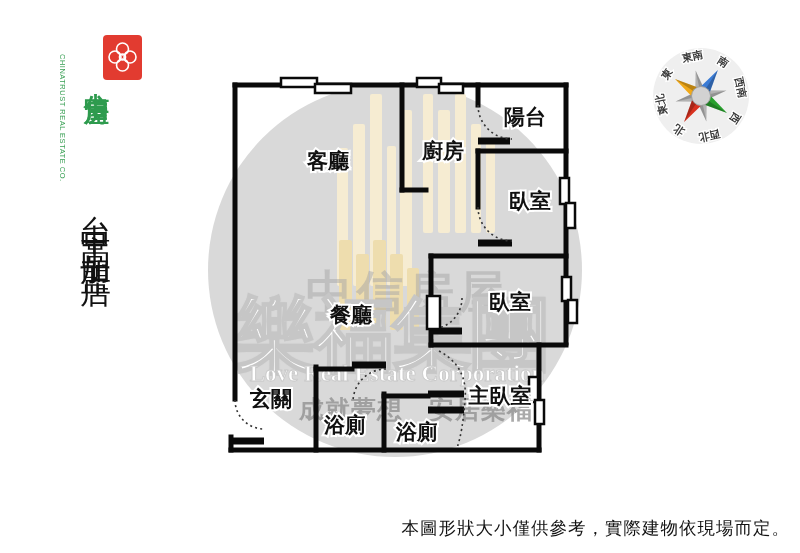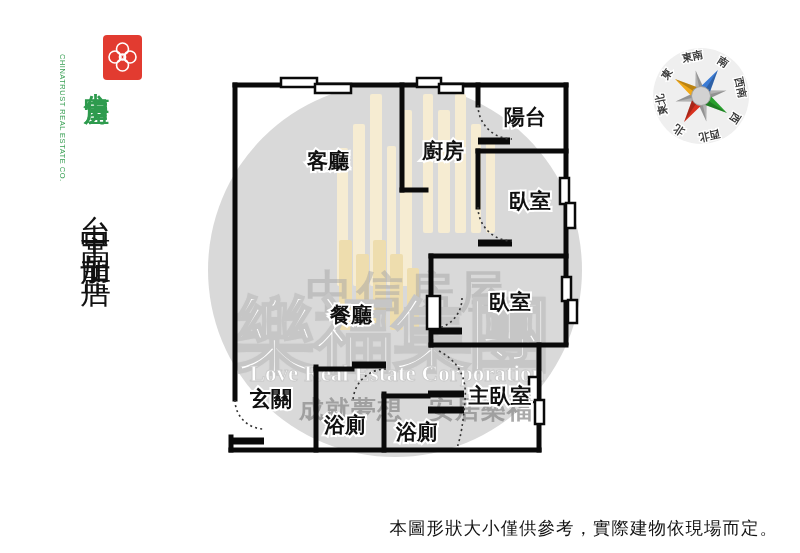--- a/index.html
+++ b/index.html
@@ -31,21 +31,21 @@
             font-family:"Liberation Serif",serif;}
   .brand-en{position:absolute;left:58px;top:54px;writing-mode:vertical-rl;font-size:7.5px;
             letter-spacing:0.5px;color:#3aa055;font-family:"Liberation Sans",sans-serif;}
   .store-name{position:absolute;left:74px;top:190px;writing-mode:vertical-rl;font-size:31px;
               letter-spacing:10px;color:#111;font-family:"Liberation Serif",serif;}
   
   .compass-svg{position:absolute;left:0;top:0;}
   .compass-label{font-size:10.5px;font-weight:bold;fill:#3a3a3a;text-anchor:middle;
                  stroke:#ffffff;stroke-width:2.5px;paint-order:stroke;}
   
-  .disclaimer{position:absolute;right:22px;top:516px;width:430px;text-align:right;
+  .disclaimer{position:absolute;right:10px;top:516px;width:430px;text-align:right;
               font-size:17.5px;letter-spacing:1px;color:#111;
               font-family:"Liberation Serif",serif;}
 </style>
 </head>
 <body>
 
 <div class="canvas">
 
   <div class="wm-circle"></div>
 

